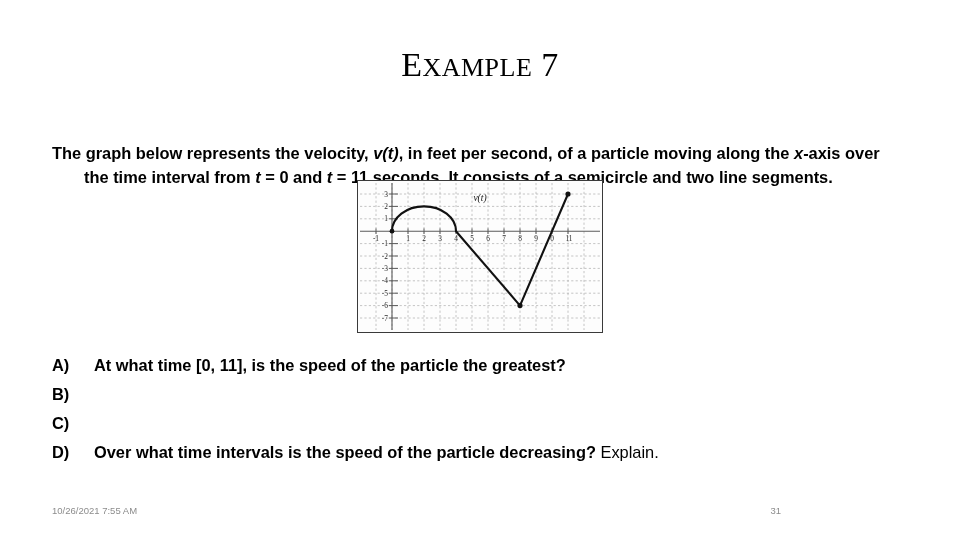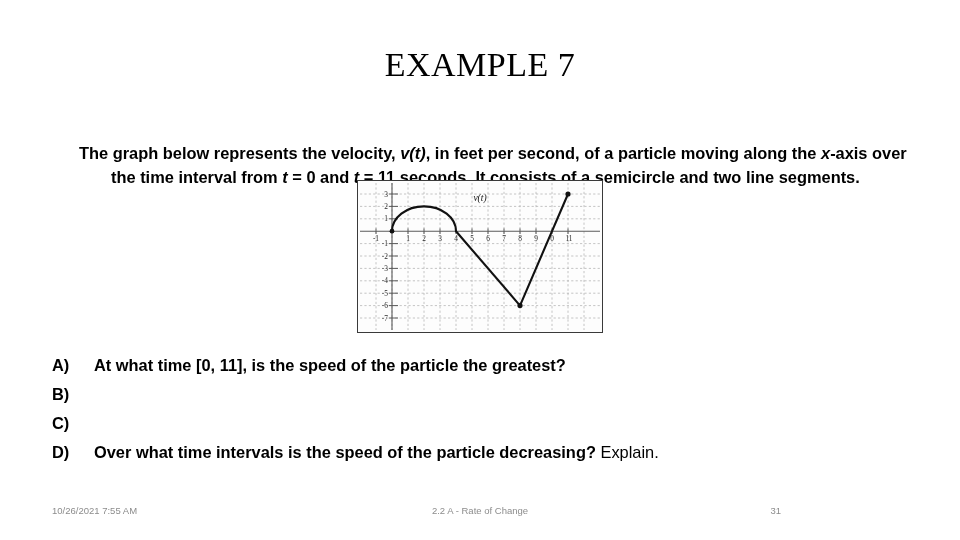--- a/index.html
+++ b/index.html
@@ -34,39 +34,38 @@
     font-family: "Liberation Serif", serif;
     font-size: 34px;
     letter-spacing: 0.5px;
     color: #000000;
     white-space: nowrap;
   }
   .slide-title .cap {
     font-size: 34px;
   }
   .slide-title .small {
-    font-size: 34px;
+    font-size: 26px;
   }
 
   
   .body-block {
     position: absolute;
     left: 52px;
     top: 126px;
     width: 856px;
   }
   .body-para {
     font-family: "Liberation Sans", sans-serif;
     font-weight: bold;
     font-size: 16.4px;
     line-height: 1.42;
     color: #000000;
     text-indent: 0;
     padding-left: 32px;
-    margin-left: 27px;
   }
   .body-para .first-line-out {
     margin-left: -32px;
   }
   .body-para i {
     font-style: italic;
   }
 
   
   .figure {
@@ -276,17 +275,16 @@
       <span class="q-label">C)</span>
     </div>
     <div class="q-row">
       <span class="q-label">D)</span>
       <span class="q-text"><span>Over what time intervals is the speed of the particle decreasing?</span><span class="plain"> Explain.</span></span>
     </div>
   </div>
 
   <div class="footer">
     <span class="f-left">10/26/2021 7:55 AM</span>
-    <span class="f-center">2.2 A - Rate of Change</span>
     <span class="f-right">31</span>
   </div>
 
 </div>
 
 </body></html>

